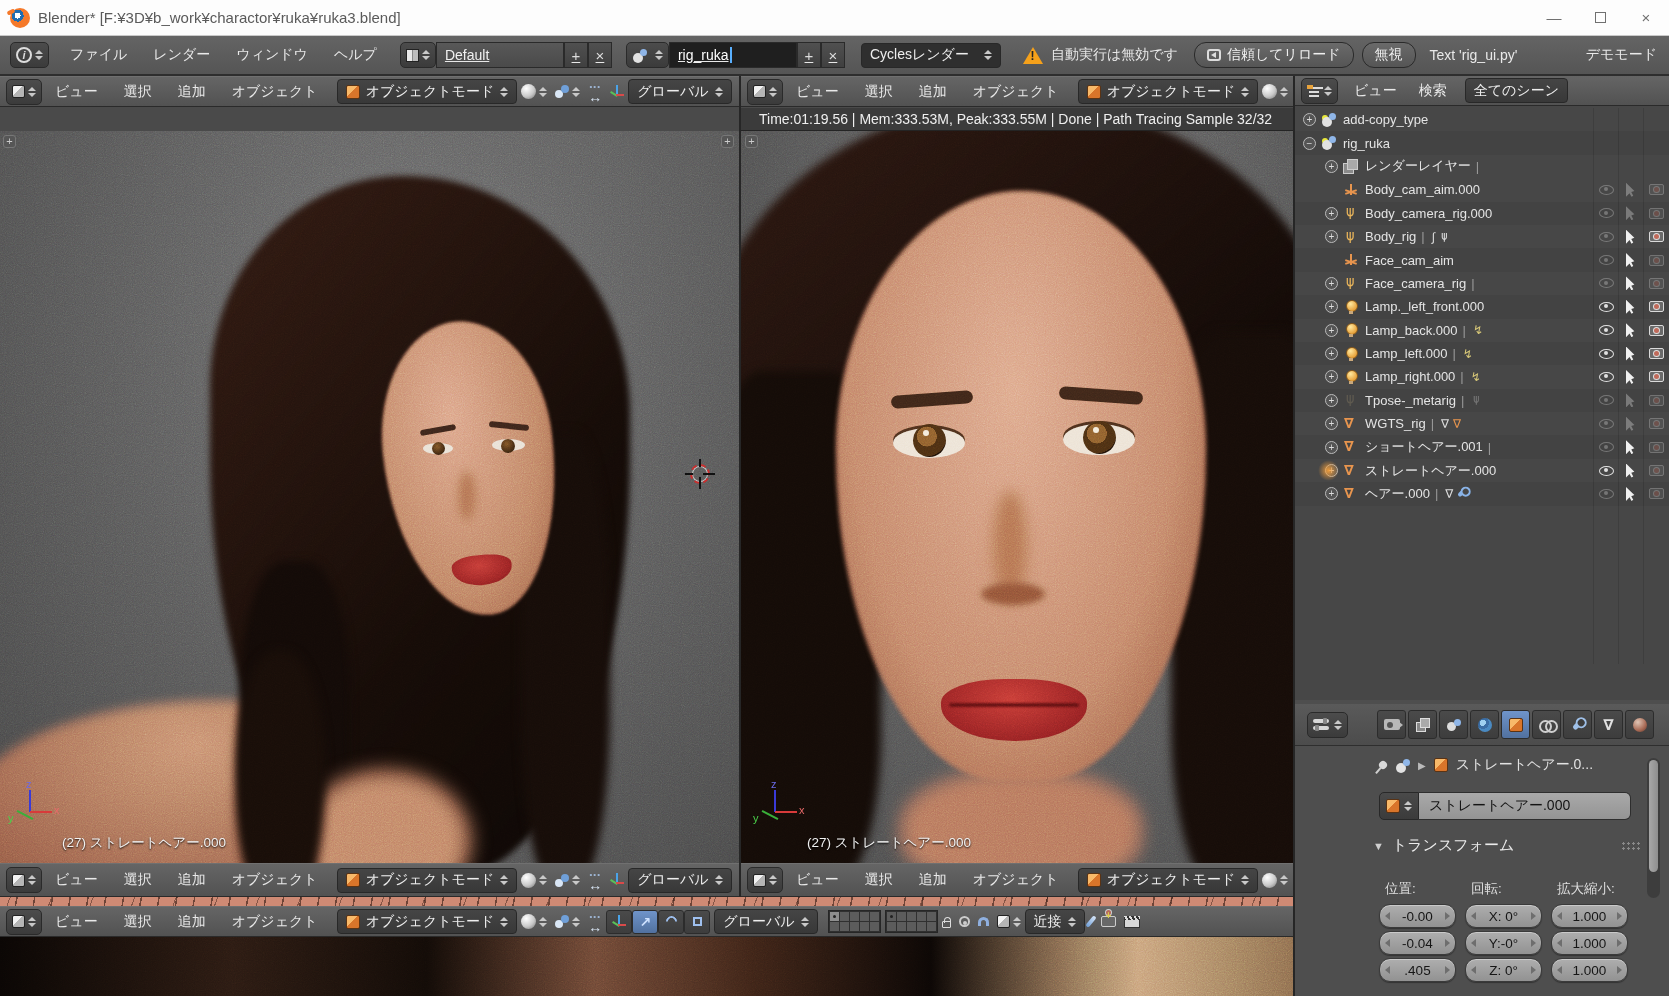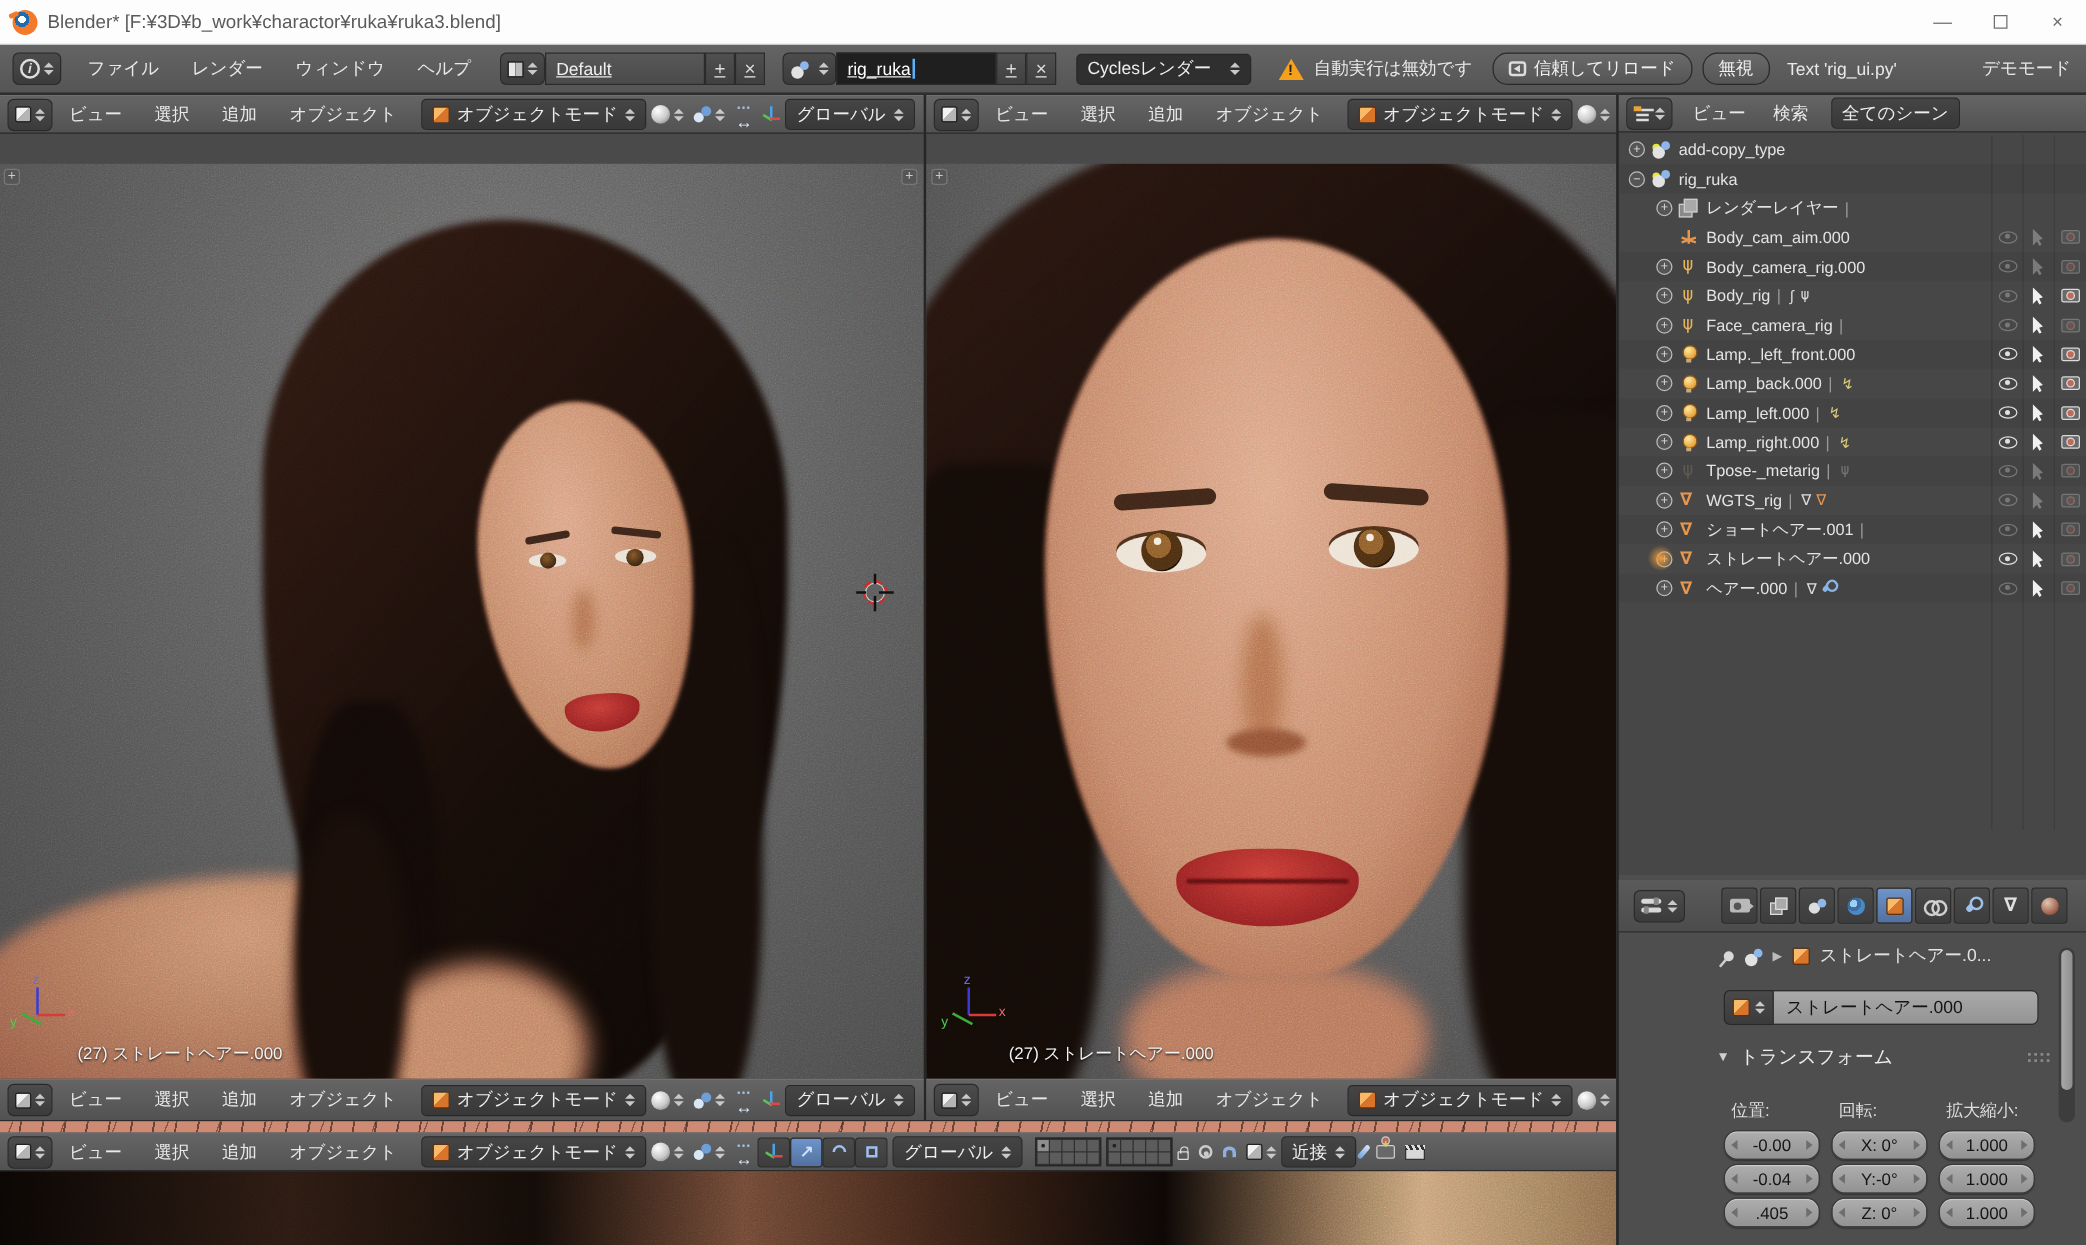--- a/index.html
+++ b/index.html
@@ -453,20 +453,23 @@
         </span>
       </span>
       <span class="hbtn">
         <span class="sphere-w"></span>
         <span class="spn">
           <i class="u"></i>
           <i class="d"></i>
         </span>
       </span>
     </div>
+  <div class="stats" style="left:741px;top:108px;width:552px">
+    <span>Time:01:19.56 | Mem:333.53M, Peak:333.55M | Done | Path Tracing Sample 32/32</span>
+  </div>
   <div class="vpc" style="left:741px;top:131px;width:552px;height:732px">
     <div class="blob" style="left:-40px;top:-30px;width:640px;height:560px;border-radius:50% 50% 40% 40%;background:linear-gradient(140deg,#2c1811,#120a07 65%);filter:blur(4px)"></div>
     <div class="blob" style="left:-30px;top:240px;width:170px;height:520px;border-radius:30%;background:#130b07;filter:blur(5px)"></div>
     <div class="blob" style="left:430px;top:200px;width:160px;height:560px;border-radius:30%;background:#150c08;filter:blur(5px)"></div>
     <div class="blob" style="left:95px;top:60px;width:370px;height:590px;border-radius:50% 50% 45% 45%/44% 44% 56% 56%;background:radial-gradient(ellipse at 48% 34%,#dda687,#c28266 60%,#95573d 92%);filter:blur(2px)"></div>
     <div class="blob" style="left:150px;top:262px;width:82px;height:13px;border-radius:7px;background:#3c2518;transform:rotate(-4deg)"></div>
     <div class="blob" style="left:318px;top:258px;width:84px;height:13px;border-radius:7px;background:#3c2518;transform:rotate(4deg)"></div>
     <div class="blob" style="left:152px;top:297px;width:72px;height:30px;border-radius:50%;background:#ece2d4;box-shadow:0 -3px 0 #4a2e1c"></div>
     <div class="blob" style="left:322px;top:293px;width:72px;height:31px;border-radius:50%;background:#ece2d4;box-shadow:0 -3px 0 #4a2e1c"></div>
     <div class="blob" style="left:172px;top:293px;width:33px;height:33px;border-radius:50%;background:radial-gradient(circle at 42% 38%,#8a5c2c 0 35%,#4a2e12 36% 70%,#201208 71%)"></div>
@@ -800,20 +803,39 @@
               <span class="i-eye dim"></span>
             </span>
             <span class="rslot">
               <span class="i-cur"></span>
             </span>
             <span class="rslot">
               <span class="i-camr"></span>
             </span>
           </span>
         </div>
+        <div class="orow odd">
+          <span style="width:22px;flex:none"></span>
+          <span class="tglspace"></span>
+          <span class="oi oi-empty">
+            <b></b>
+          </span>
+          <span>Face_cam_aim</span>
+          <span class="restr">
+            <span class="rslot">
+              <span class="i-eye dim"></span>
+            </span>
+            <span class="rslot">
+              <span class="i-cur"></span>
+            </span>
+            <span class="rslot">
+              <span class="i-camr dim"></span>
+            </span>
+          </span>
+        </div>
         <div class="orow">
           <span style="width:22px;flex:none"></span>
           <span class="tgl">+</span>
           <span class="oi oi-armature"></span>
           <span>Face_camera_rig</span>
           <span class="pipe">|</span>
           <span class="restr">
             <span class="rslot">
               <span class="i-eye dim"></span>
             </span>

